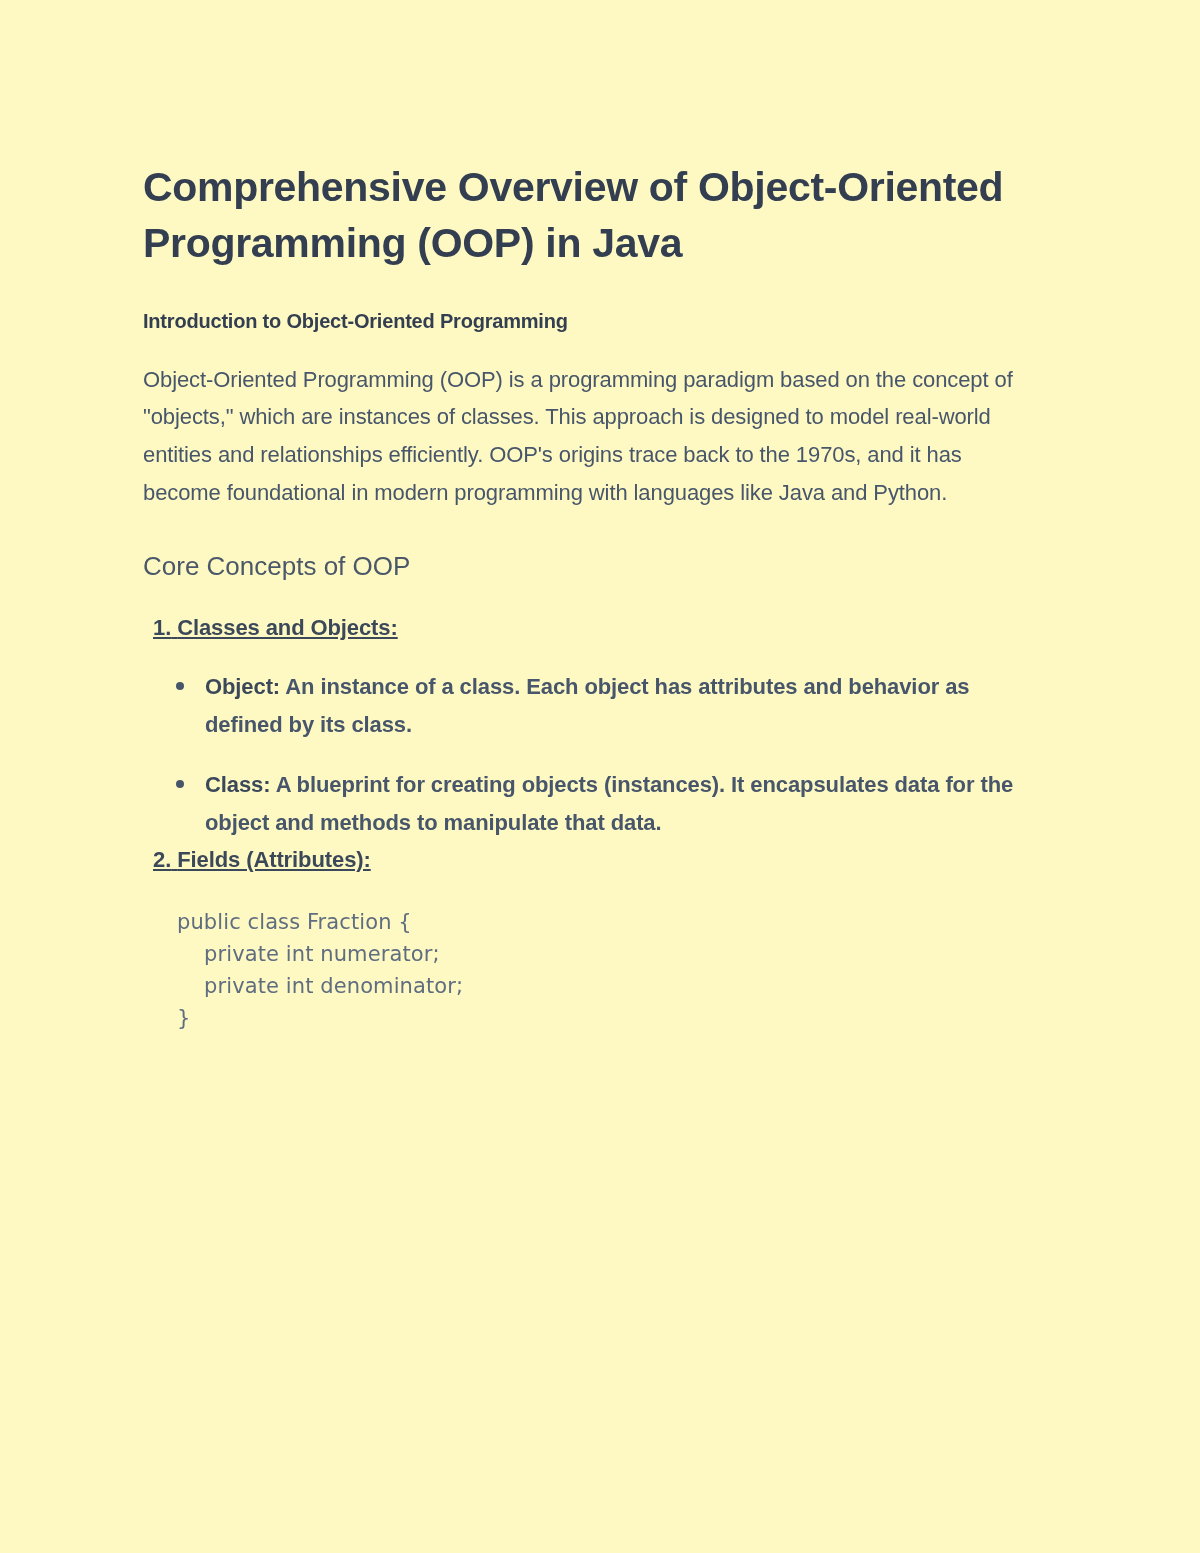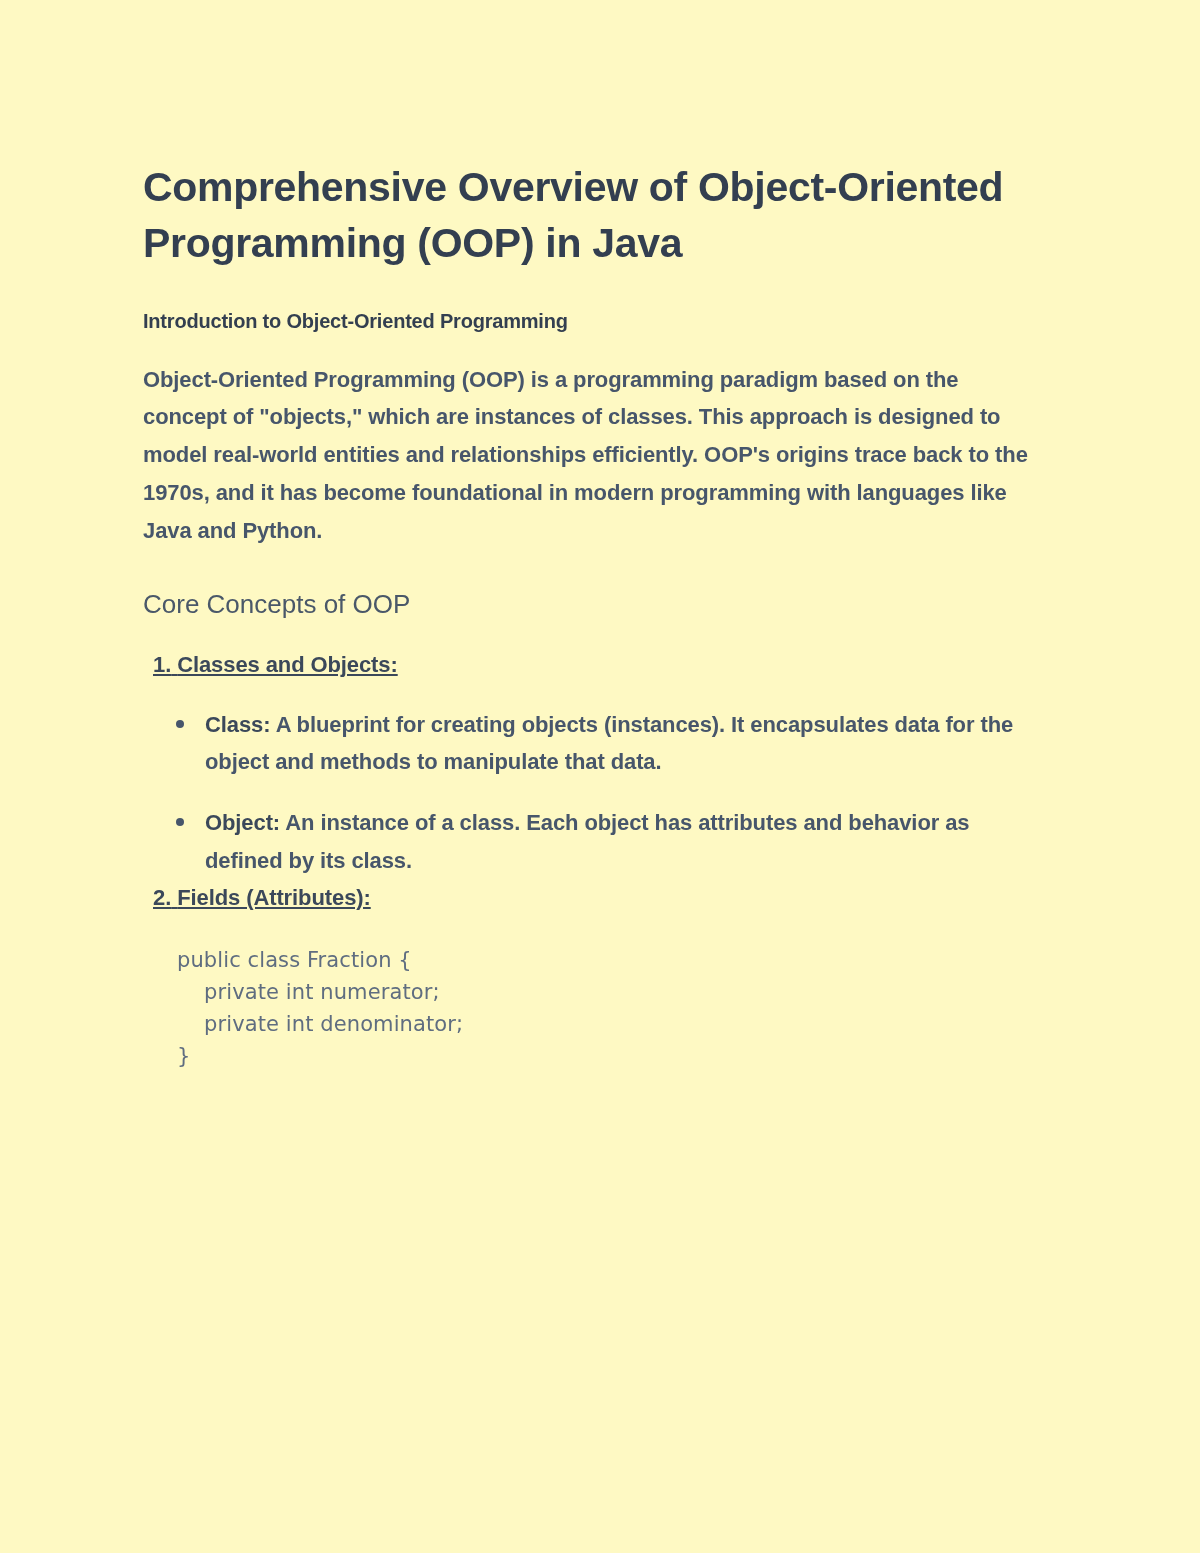--- a/index.html
+++ b/index.html
@@ -50,21 +50,21 @@
     line-height: 1.3;
     font-weight: 400;
     letter-spacing: 0px;
     color: #4a5869;
   }
 
   .body-para {
     margin: 27px 0 0 0;
     font-size: 22px;
     line-height: 1.72;
-    font-weight: 700;
+    font-weight: 400;
     color: #47566b;
     max-width: 905px;
     letter-spacing: -0.1px;
   }
 
   
   ol.num-list {
     margin: 26px 0 0 0;
     padding: 0;
     list-style: none;
@@ -145,22 +145,22 @@
   <h3 class="h3">Core Concepts of OOP</h3>
 
   <ol class="num-list">
 
     <li>
       <div class="num-head">
         <span class="marker">1.</span> 
         <span>Classes and Objects:</span>
       </div>
       <ul class="bullet-list">
+        <li><span class="lead">Object:</span><span> An instance of a class. Each object has attributes and behavior as defined by its class.</span></li>
         <li><span class="lead">Class:</span><span> A blueprint for creating objects (instances). It encapsulates data for the object and methods to manipulate that data.</span></li>
-        <li><span class="lead">Object:</span><span> An instance of a class. Each object has attributes and behavior as defined by its class.</span></li>
       </ul>
     </li>
 
     <li>
       <div class="num-head" style="">
         <span class="marker">2.</span> 
         <span>Fields (Attributes):</span>
       </div>
       <pre class="code-block">public class Fraction {
     private int numerator;

